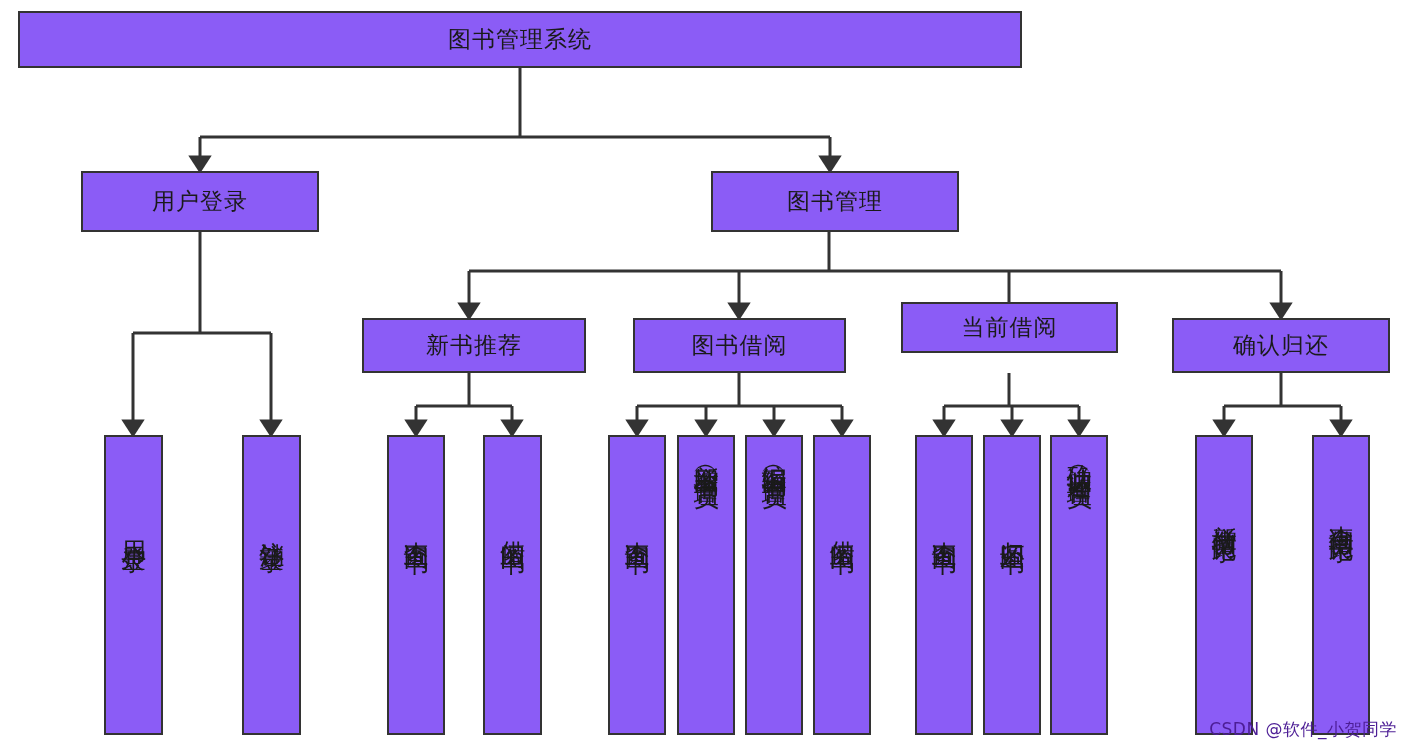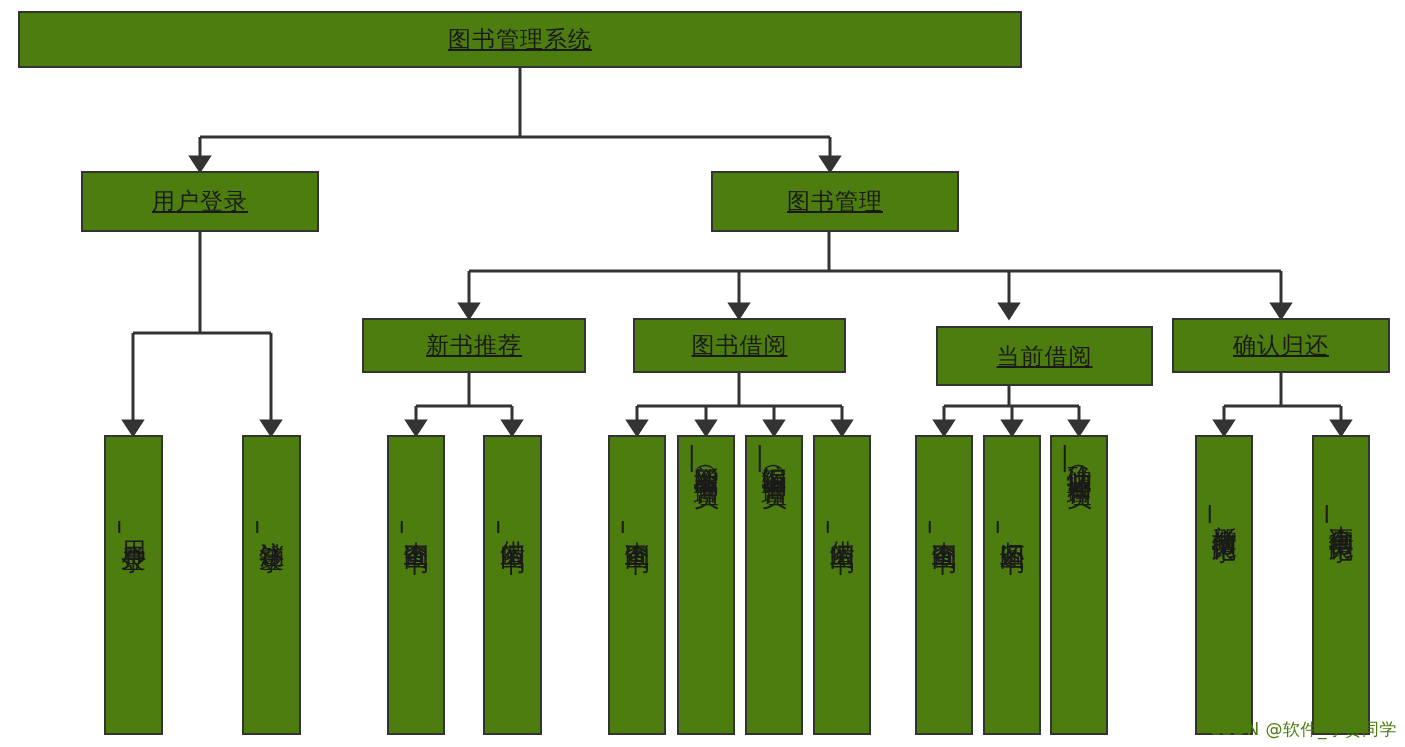--- a/index.html
+++ b/index.html
@@ -22,26 +22,25 @@
     left: 0;
     top: 0;
     width: 1405px;
     height: 747px;
     pointer-events: none;
   }
   .node {
     position: absolute;
     box-sizing: border-box;
     border: 2.5px solid #333333;
-    background: #4d7c0f;
+    background: #8b5cf6;
     display: flex;
     align-items: center;
     justify-content: center;
     color: #1a1a1a;
-    text-decoration: underline;
   }
   .node.horiz {
     font-size: 23px;
     letter-spacing: 1px;
   }
   .node.leaf {
     align-items: flex-start;
     justify-content: center;
     padding-top: 6px;
   }
@@ -60,21 +59,21 @@
     margin-top: 62px;
   }
   .leaf-long .vtext {
     margin-top: 2px;
   }
   .watermark {
     position: absolute;
     right: 8px;
     bottom: 6px;
     font-size: 17px;
-    color: #4d7c0f;
+    color: #4c1d95;
     letter-spacing: 0.5px;
     white-space: nowrap;
   }
 </style>
 </head>
 <body>
 
 <div id="canvas">
 
   <svg id="edges" viewBox="0 0 1405 747" xmlns="http://www.w3.org/2000/svg">
@@ -140,21 +139,21 @@
   </div>
 
   <div class="node horiz" style="left:362px; top:318px; width:224px; height:55px;">
     <span>新书推荐</span>
   </div>
 
   <div class="node horiz" style="left:633px; top:318px; width:213px; height:55px;">
     <span>图书借阅</span>
   </div>
 
-  <div class="node horiz" style="left:901px; top:326px; width:217px; height:60px;margin-left:35px;">
+  <div class="node horiz" style="left:901px; top:302px; width:217px; height:51px;">
     <span>当前借阅</span>
   </div>
 
   <div class="node horiz" style="left:1172px; top:318px; width:218px; height:55px;">
     <span>确认归还</span>
   </div>
 
   <div class="node leaf leaf-short" style="left:104px; top:435px; width:59px; height:300px;">
     <span class="vtext">用户登录</span>
   </div>

